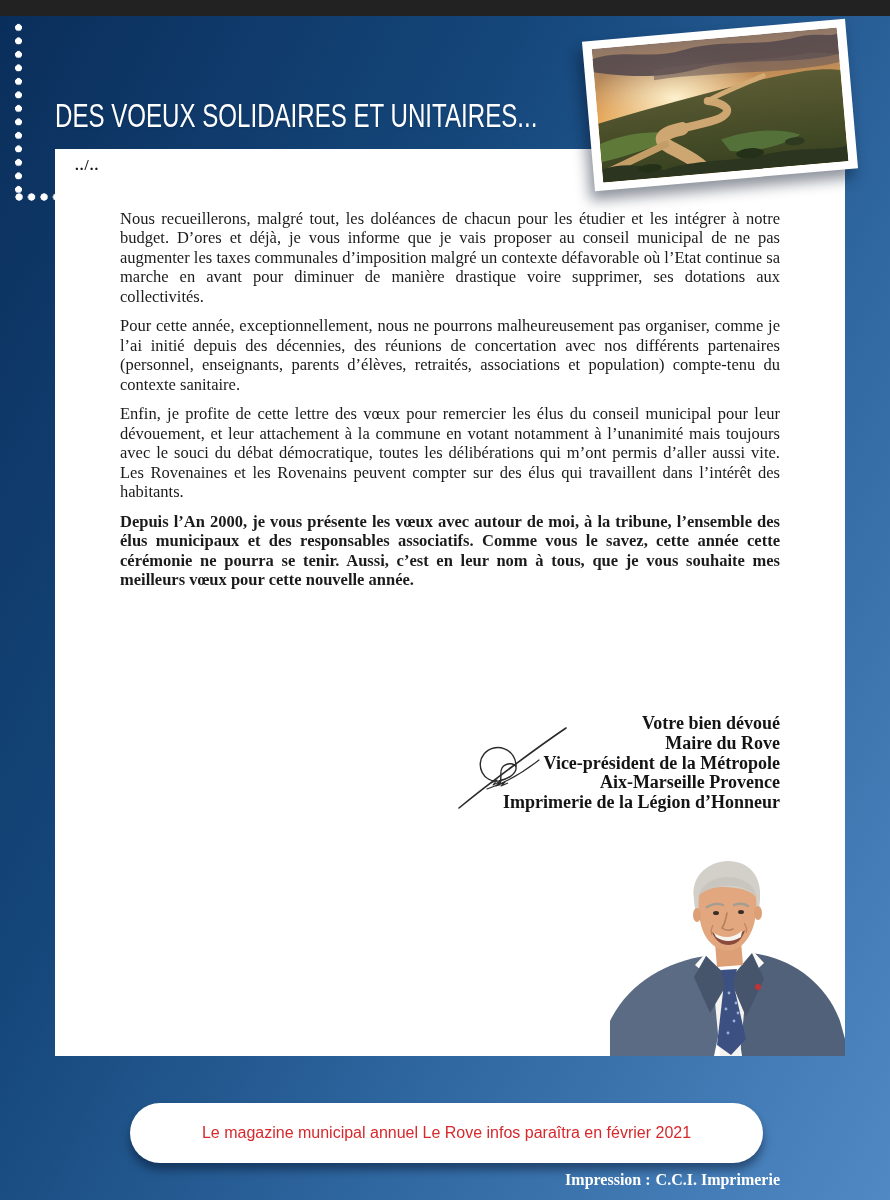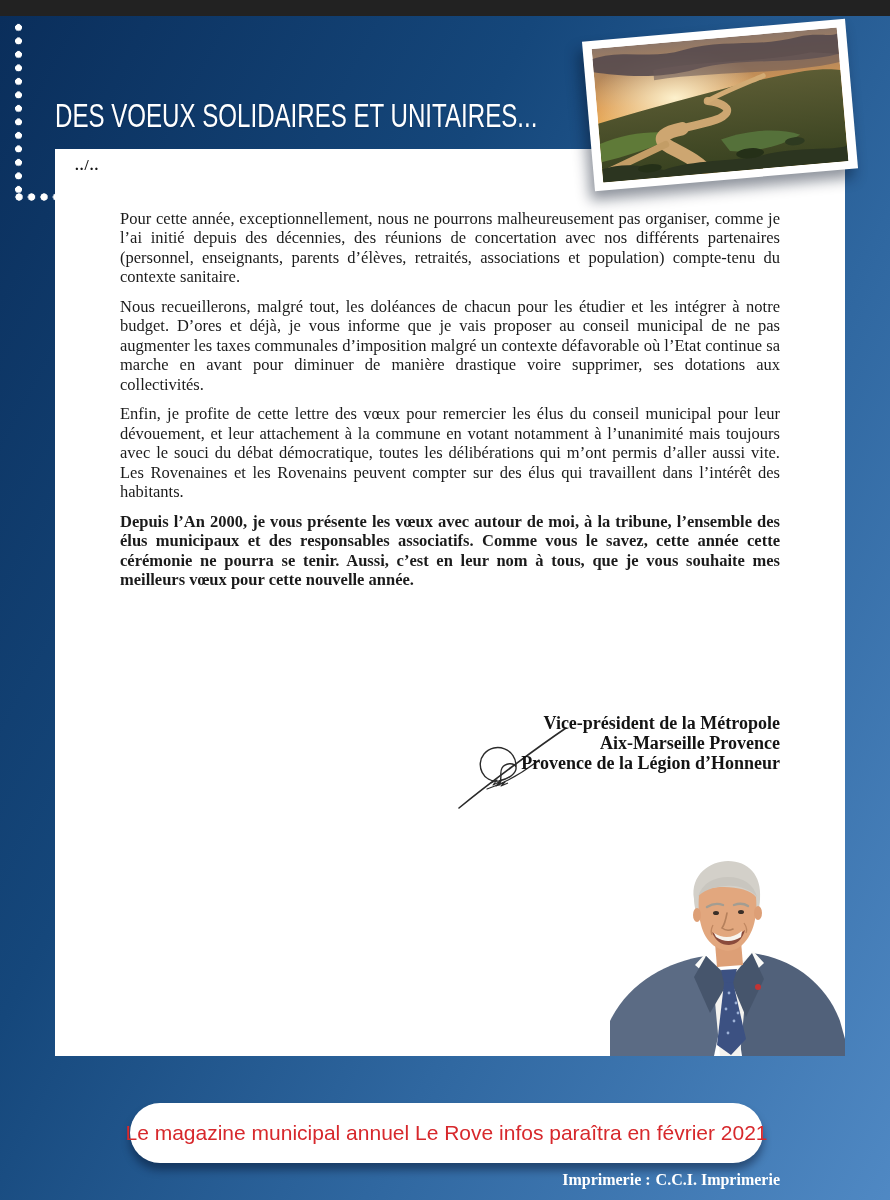--- a/index.html
+++ b/index.html
@@ -54,21 +54,21 @@
     box-shadow:-5px 9px 14px rgba(5,15,35,.45);
   }
   .polaroid svg { width:100%; height:100%; display:block; }
   .banner-pill {
     position:absolute; left:130px; top:1087px; width:633px; height:60px; z-index:2;
     background:#fff; border-radius:30px;
     box-shadow:0 7px 9px rgba(3,10,30,.42);
     display:flex; align-items:center; justify-content:center;
   }
   .banner-text {
-    color:#d7282c; font-family:"Liberation Sans", sans-serif; font-size:21px; white-space:nowrap;
+    color:#d7282c; font-family:"Liberation Sans", sans-serif; font-size:16px; white-space:nowrap;
   }
   .impression {
     position:absolute; right:110px; top:1155px; z-index:2;
     color:#fff; font-size:16px; white-space:nowrap;
   }
   .impression .label { font-weight:bold; }
   .impression .value { margin-left:5px; font-weight:700; }
 </style>
 </head>
 <body>
@@ -112,37 +112,39 @@
       <ellipse cx="150" cy="116" rx="14" ry="5" fill="#253018"></ellipse>
       <ellipse cx="196" cy="108" rx="10" ry="4" fill="#2e3a20"></ellipse>
       <ellipse cx="48" cy="122" rx="12" ry="4" fill="#253018"></ellipse>
     </svg>
   </div>
 
   <div class="card">
     <div class="cont-mark">../..</div>
 
     <div class="letter-body">
+      <p>Nous recueillerons, malgré tout, les doléances de chacun pour les étudier et les intégrer à notre budget. D’ores et déjà, je vous informe que je vais proposer au conseil municipal de ne pas augmenter les taxes communales d’imposition malgré un contexte défavorable où l’Etat continue sa marche en avant pour diminuer de manière drastique voire supprimer, ses dotations aux collectivités.</p>
       <p>Pour cette année, exceptionnellement, nous ne pourrons malheureusement pas organiser, comme je l’ai initié depuis des décennies, des réunions de concertation avec nos différents partenaires (personnel, enseignants, parents d’élèves, retraités, associations et population) compte-tenu du contexte sanitaire.</p>
-      <p>Nous recueillerons, malgré tout, les doléances de chacun pour les étudier et les intégrer à notre budget. D’ores et déjà, je vous informe que je vais proposer au conseil municipal de ne pas augmenter les taxes communales d’imposition malgré un contexte défavorable où l’Etat continue sa marche en avant pour diminuer de manière drastique voire supprimer, ses dotations aux collectivités.</p>
       <p>Enfin, je profite de cette lettre des vœux pour remercier les élus du conseil municipal pour leur dévouement, et leur attachement à la commune en votant notamment à l’unanimité mais toujours avec le souci du débat démocratique, toutes les délibérations qui m’ont permis d’aller aussi vite. Les Rovenaines et les Rovenains peuvent compter sur des élus qui travaillent dans l’intérêt des habitants.</p>
       <p class="bold">Depuis l’An 2000, je vous présente les vœux avec autour de moi, à la tribune, l’ensemble des élus municipaux et des responsables associatifs. Comme vous le savez, cette année cette cérémonie ne pourra se tenir. Aussi, c’est en leur nom à tous, que je vous souhaite mes meilleurs vœux pour cette nouvelle année.</p>
     </div>
 
     <svg class="signature-visual" viewBox="0 0 120 95">
       <path d="M6,87 C34,64 82,28 113,7" fill="none" stroke="#2a2a2a" stroke-width="1.6" stroke-linecap="round"></path>
       <path d="M63,46 C64,28 42,20 31,33 C22,44 30,62 46,60 C56,58 64,52 63,46 C61,41 52,42 49,47 C46,52 50,58 46,64" fill="none" stroke="#2a2a2a" stroke-width="1.4" stroke-linecap="round"></path>
       <path d="M38,62 l6,-3 l-4,5 l8,-4 l-5,5 l9,-4 l-4,4 l7,-3" fill="none" stroke="#2a2a2a" stroke-width="1.1" stroke-linejoin="round"></path>
       <path d="M34,68 C52,62 72,50 86,39" fill="none" stroke="#2a2a2a" stroke-width="1.2" stroke-linecap="round"></path>
     </svg>
 
     <div class="signature-block">
+      <div>Votre bien dévoué</div>
+      <div>Maire du Rove</div>
       <div>Vice-président de la Métropole</div>
       <div>Aix-Marseille Provence</div>
-      <div>Provence de la Légion d’Honneur</div>
+      <div>Imprimerie de la Légion d’Honneur</div>
     </div>
 
     <svg class="mayor-photo" viewBox="0 0 235 205">
 
       <path d="M0,205 L0,170 C18,132 58,110 96,105 L120,128 L104,205 Z" fill="#5b6b84"></path>
       <path d="M132,205 L120,128 L142,102 C182,107 216,132 230,170 L235,188 L235,205 Z" fill="#51617a"></path>
 
       <path d="M94,104 L119,124 L143,100 L154,112 L120,144 L85,114 Z" fill="#fbfbf8"></path>
       <path d="M104,140 L136,140 L130,205 L110,205 Z" fill="#f4f3ef"></path>
 
@@ -185,16 +187,16 @@
       <path d="M102,81 q16,13 33,-2 q-4,14 -16,15 q-12,0 -17,-13 Z" fill="#8a4b3c"></path>
       <path d="M104,82 q14,9 28,-2 l-1,6 q-13,8 -25,0 Z" fill="#f7f4ee"></path>
     </svg>
   </div>
 
   <div class="banner-pill">
     <span class="banner-text">Le magazine municipal annuel Le Rove infos paraîtra en février 2021</span>
   </div>
 
   <div class="impression">
-    <span class="label">Imprimerie :</span><span class="value">C.C.I. Imprimerie</span>
+    <span class="label">Impression :</span><span class="value">C.C.I. Imprimerie</span>
   </div>
 
 </div>
 
 </body></html>

